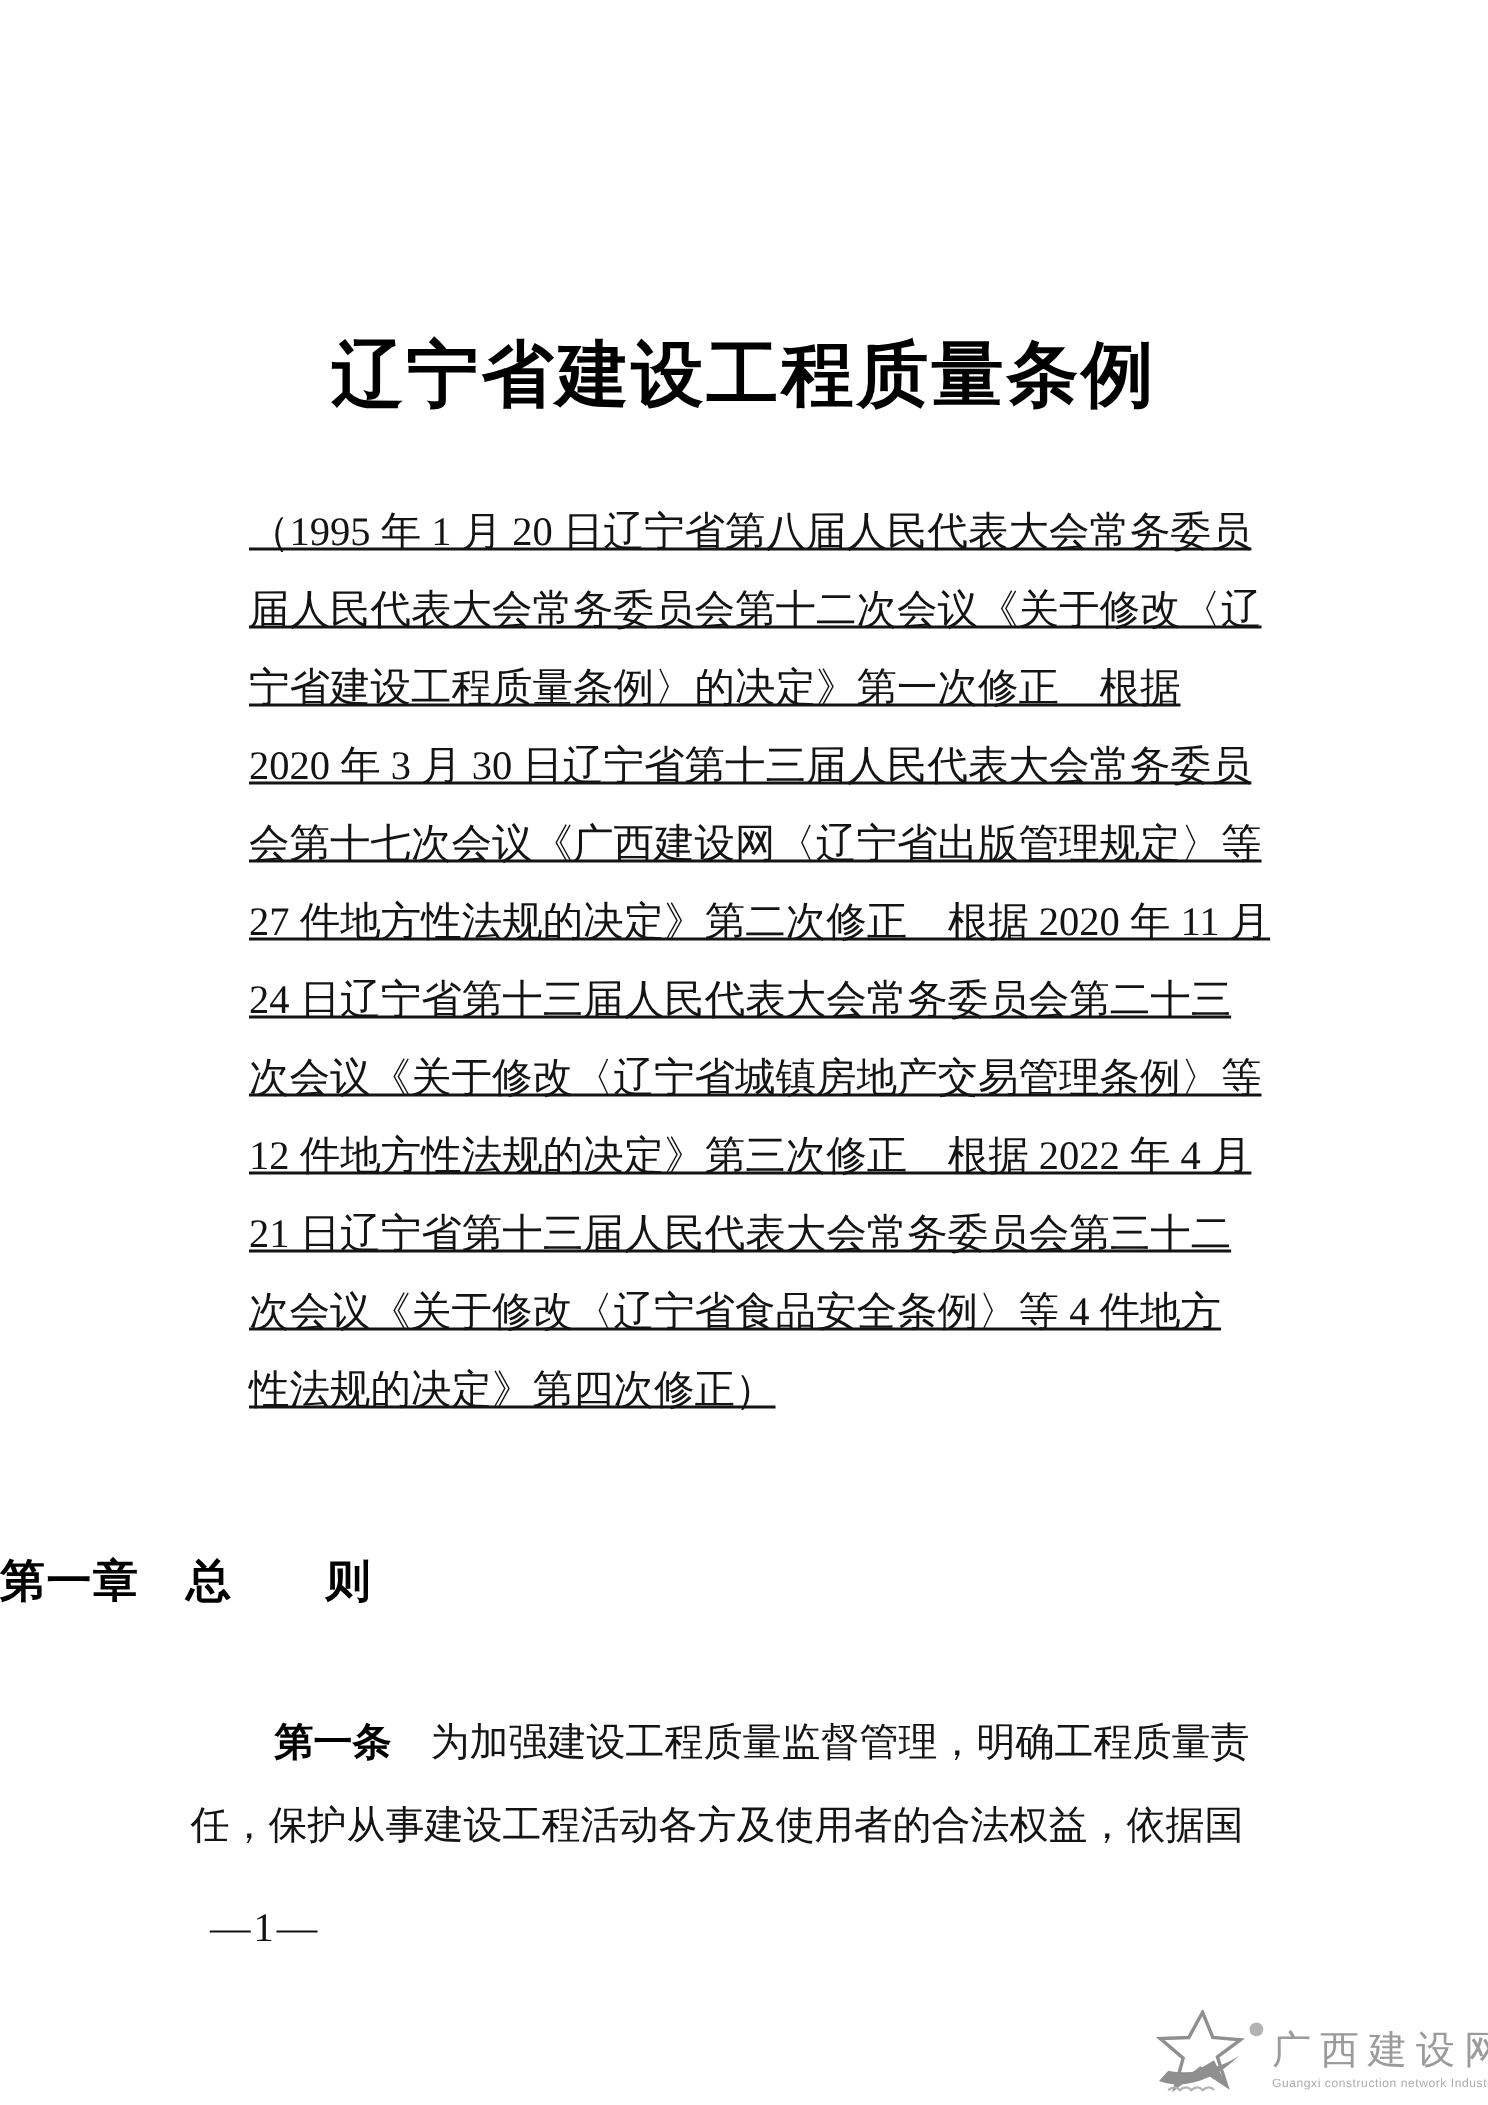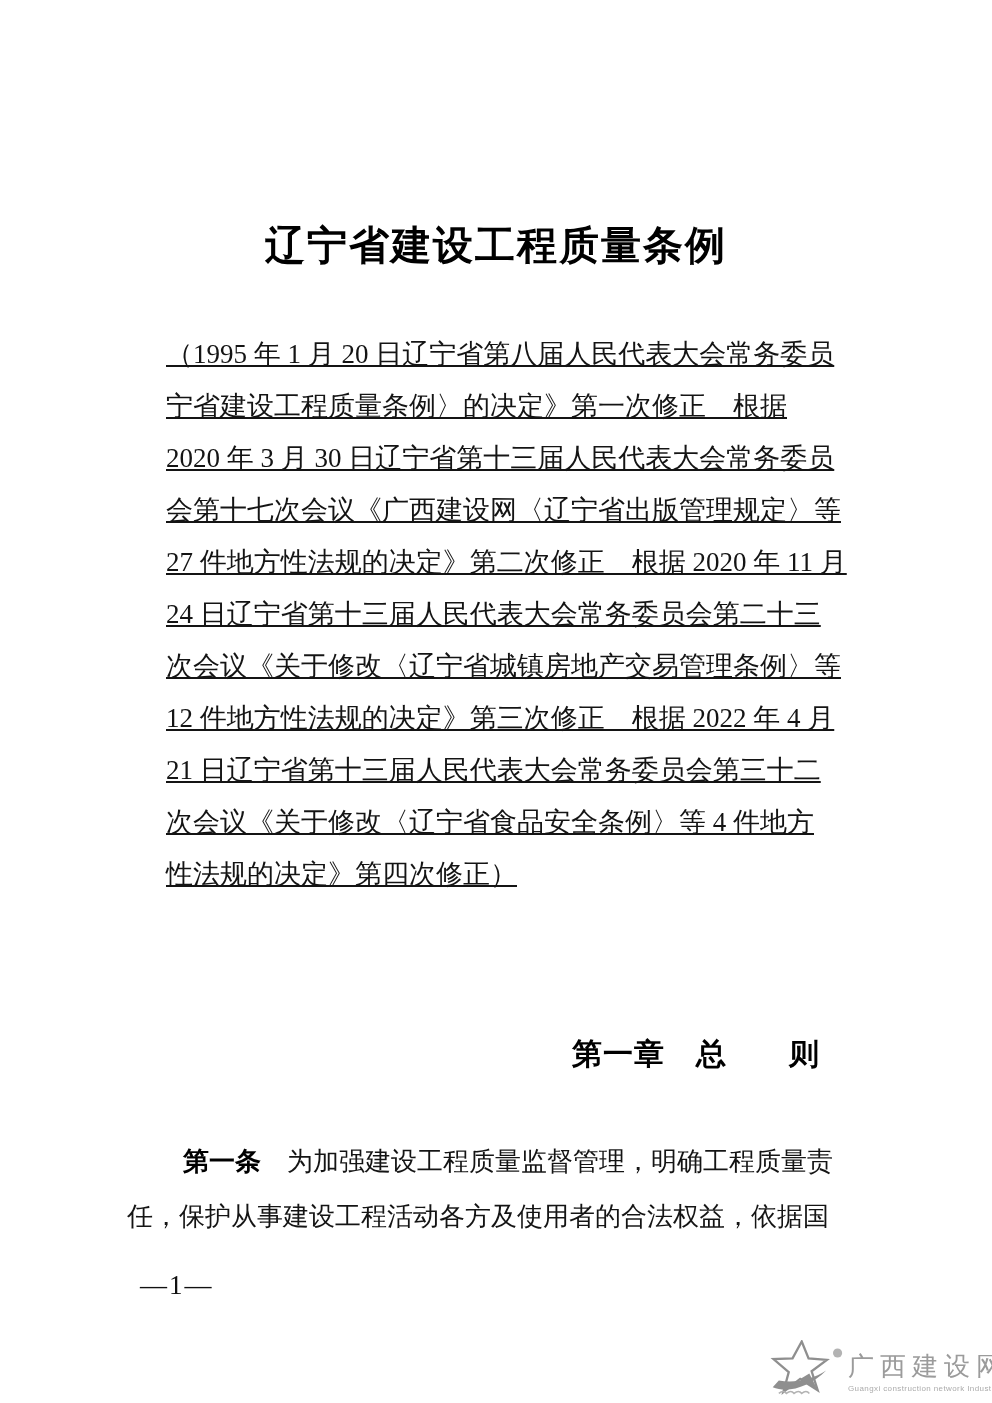--- a/index.html
+++ b/index.html
@@ -17,21 +17,21 @@
     color: #0a0a0a;
   }
   .doc-title {
     position: absolute;
     top: 218px;
     left: 0;
     width: 992px;
     text-align: center;
     font-family: "Liberation Sans", sans-serif;
     font-weight: 900;
-    font-size: 40px;
+    font-size: 48px;
     letter-spacing: 2px;
     color: #000000;
     white-space: nowrap;
   }
   .preamble {
     position: absolute;
     left: 166px;
     top: 328px;
     font-size: 27px;
     line-height: 52px;
@@ -40,21 +40,21 @@
   }
   .preamble .line {
     white-space: nowrap;
     height: 52px;
   }
   .chapter-heading {
     position: absolute;
     top: 1034px;
     left: 0;
     width: 820px;
-    text-align: right;
+    text-align: left;
     font-family: "Liberation Sans", sans-serif;
     font-weight: bold;
     font-size: 30px;
     letter-spacing: 1px;
     color: #000000;
     white-space: nowrap;
   }
   .article {
     position: absolute;
     left: 127px;
@@ -120,20 +120,21 @@
 </style>
 </head>
 <body>
 
 <div class="page">
 
   <div class="doc-title">辽宁省建设工程质量条例</div>
 
   <div class="preamble">
     <div class="line">（1995 年 1 月 20 日辽宁省第八届人民代表大会常务委员</div>
+    <div class="line">届人民代表大会常务委员会第十二次会议《关于修改〈辽</div>
     <div class="line">宁省建设工程质量条例〉的决定》第一次修正　根据</div>
     <div class="line">2020 年 3 月 30 日辽宁省第十三届人民代表大会常务委员</div>
     <div class="line">会第十七次会议《广西建设网〈辽宁省出版管理规定〉等</div>
     <div class="line">27 件地方性法规的决定》第二次修正　根据 2020 年 11 月</div>
     <div class="line">24 日辽宁省第十三届人民代表大会常务委员会第二十三</div>
     <div class="line">次会议《关于修改〈辽宁省城镇房地产交易管理条例〉等</div>
     <div class="line">12 件地方性法规的决定》第三次修正　根据 2022 年 4 月</div>
     <div class="line">21 日辽宁省第十三届人民代表大会常务委员会第三十二</div>
     <div class="line">次会议《关于修改〈辽宁省食品安全条例〉等 4 件地方</div>
     <div class="line">性法规的决定》第四次修正）</div>

